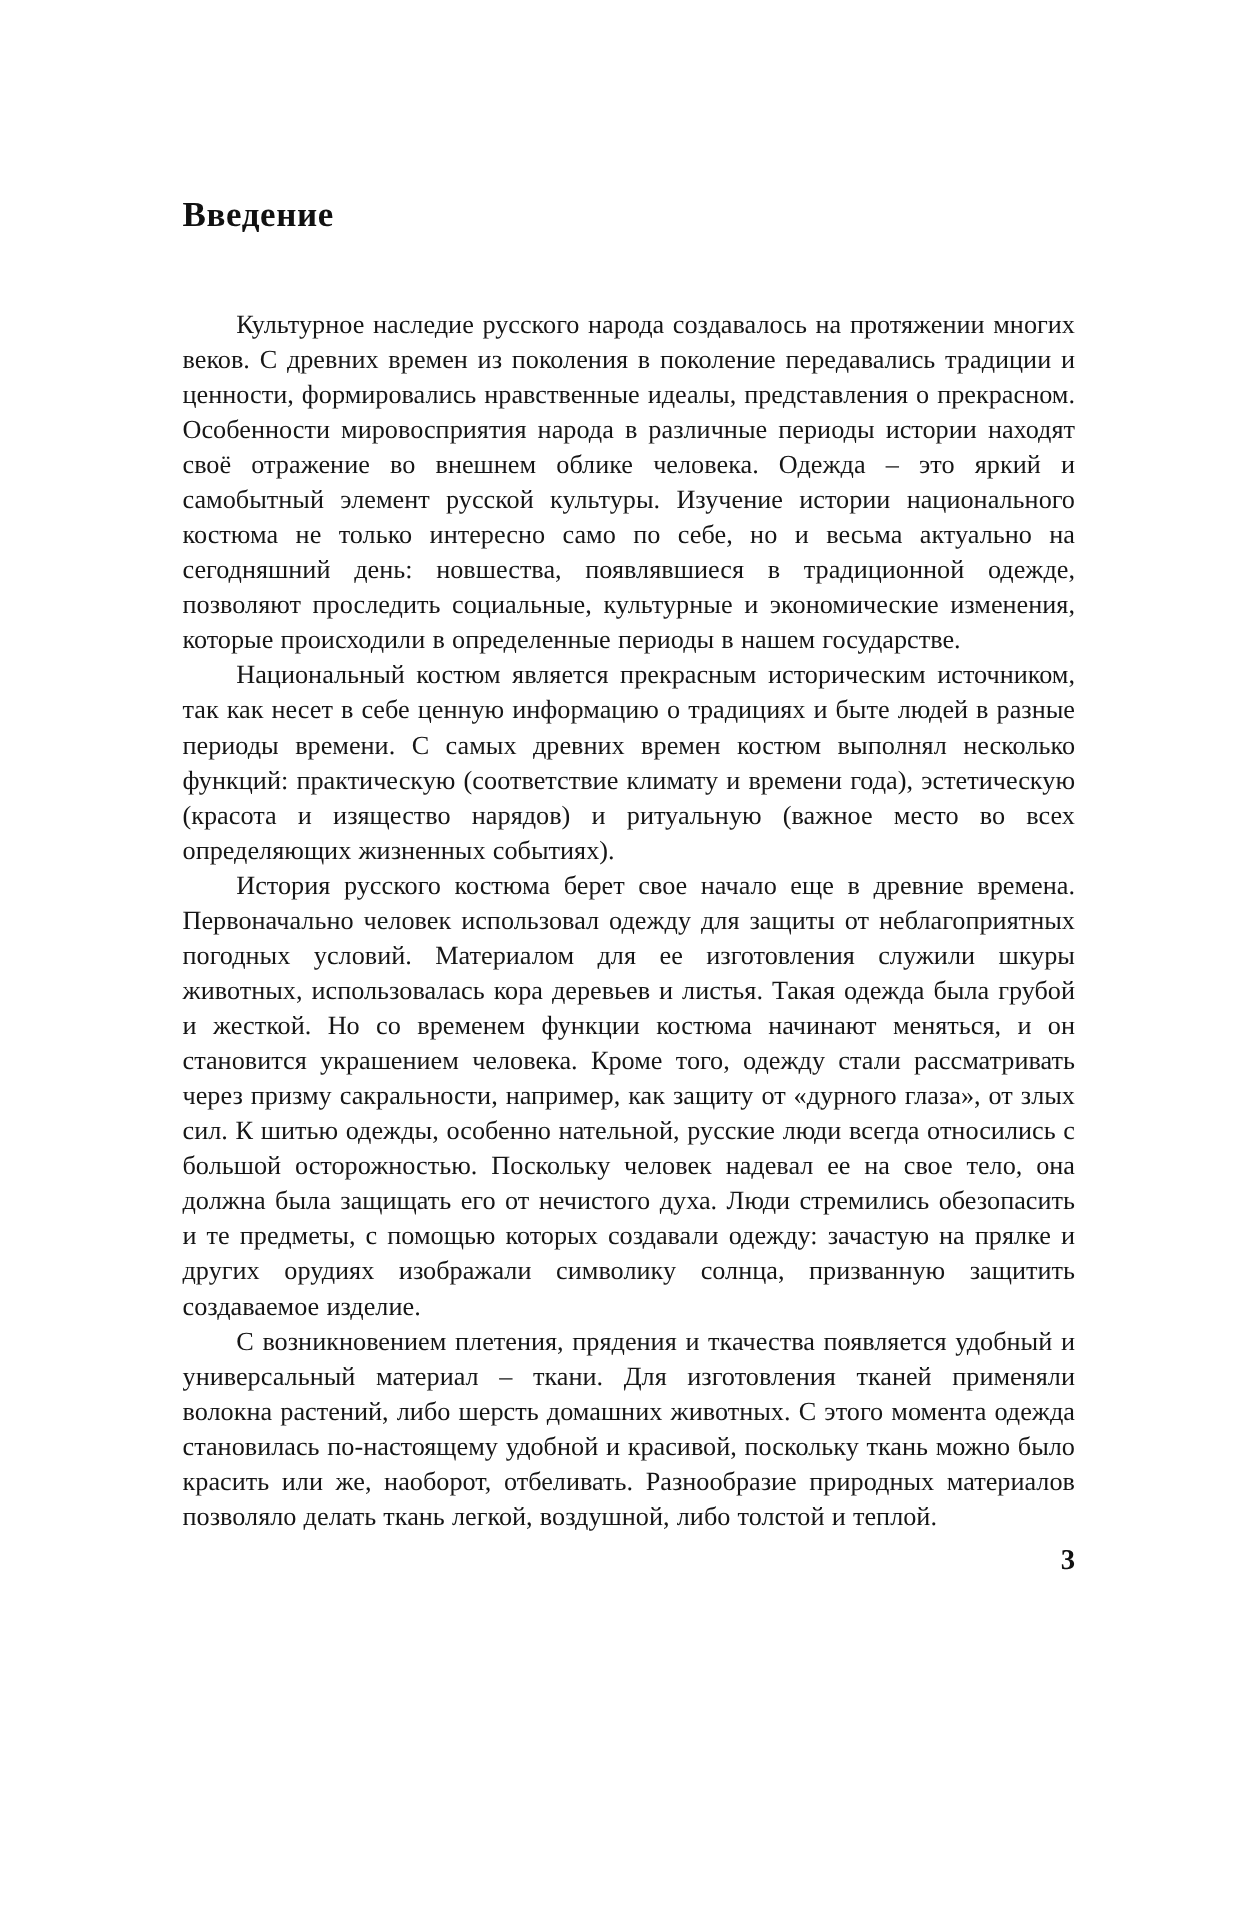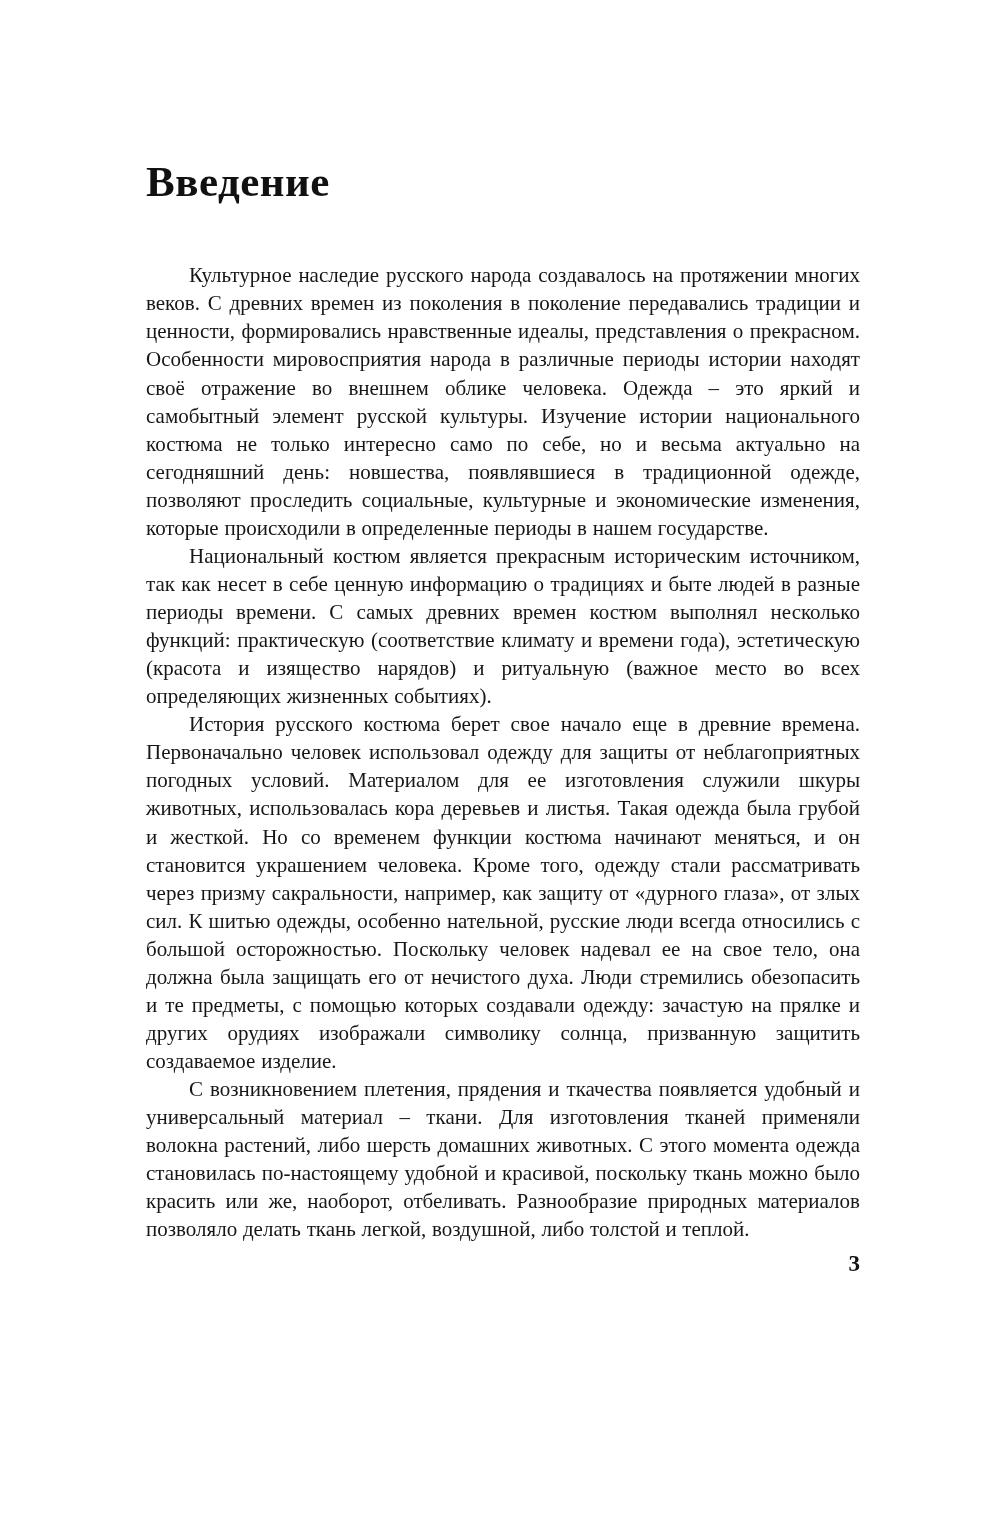--- a/index.html
+++ b/index.html
@@ -13,21 +13,21 @@
     height: 1536px;
     box-sizing: border-box;
     background: #ffffff;
     padding: 158px 144px 0 146px;
     font-family: "Liberation Serif", "DejaVu Serif", serif;
     color: #161616;
     overflow: hidden;
   }
   .chapter-title {
     margin: 0 0 56px 0;
-    font-size: 43px;
+    font-size: 28px;
     font-weight: 700;
     line-height: 1.1;
     letter-spacing: 0.5px;
     color: #111111;
   }
   .body-text p {
     margin: 0;
     font-size: 21px;
     line-height: 1.337;
     text-align: justify;

